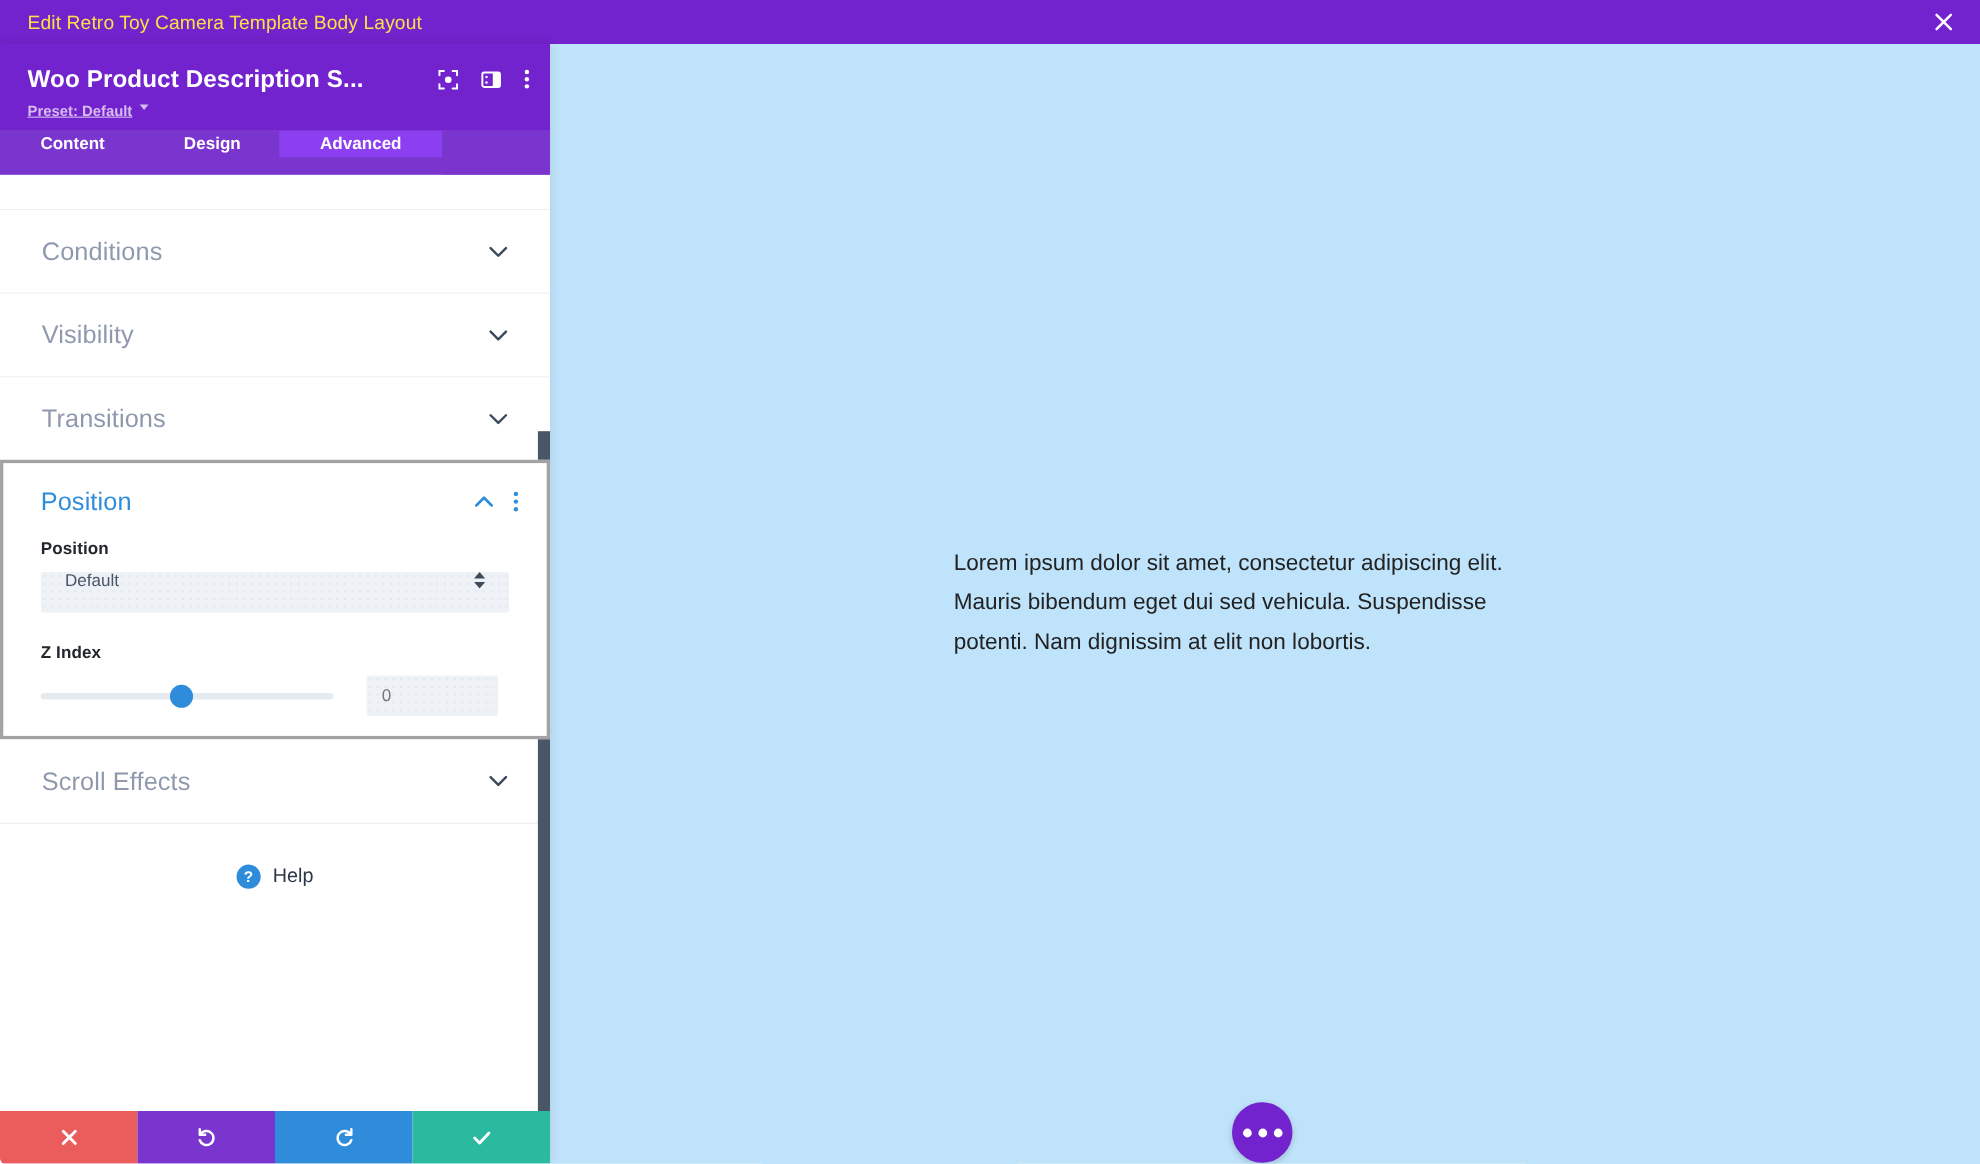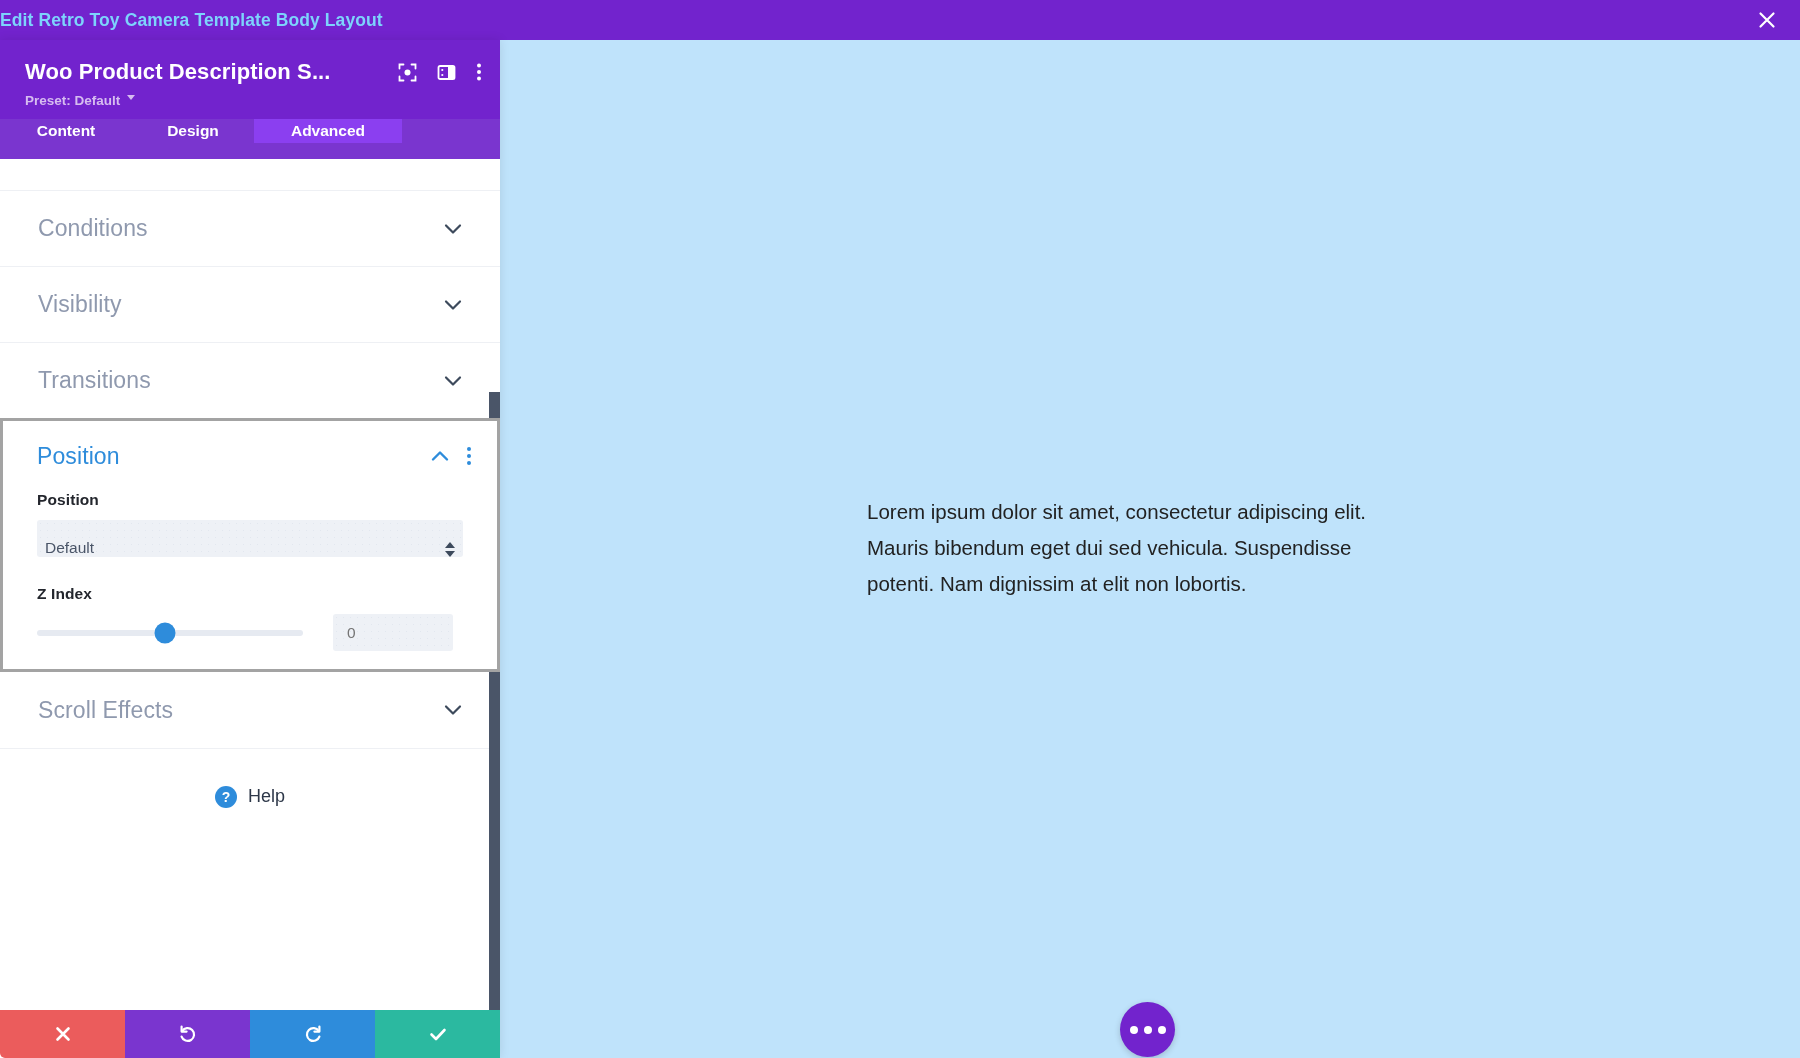--- a/index.html
+++ b/index.html
@@ -17,24 +17,25 @@
   }
 
   
   .topbar {
     position: absolute; left: 0; top: 0;
     width: 1800px; height: 40px;
     background: #7223cd;
     display: flex; align-items: center;
   }
   .topbar-title {
-    color: #7dd3fc;
+    color: #fde047;
     font-size: 17.5px;
-    font-weight: 700;
+    font-weight: 400;
     letter-spacing: .1px;
+    margin-left: 25px;
     white-space: nowrap;
   }
   .topbar-close {
     position: absolute; right: 20px; top: 50%;
     transform: translateY(-50%);
     width: 26px; height: 26px;
     display: flex; align-items: center; justify-content: center;
     cursor: pointer;
   }
   .topbar-close svg { display: block; }
@@ -72,20 +73,21 @@
   .header-icons { display: flex; align-items: center; gap: 20px; margin-left: 8px; }
   .hicon { cursor: pointer; display: flex; align-items: center; justify-content: center; }
   .hicon svg { display: block; }
   .preset-row {
     padding: 3px 0 0 25px;
     color: #d6bcf0;
     font-size: 13.5px;
     font-weight: 600;
     display: flex; align-items: flex-start; gap: 7px;
     cursor: pointer;
+    text-decoration: underline;
   }
   .caret-down-sm {
     width: 0; height: 0;
     border-left: 4px solid transparent;
     border-right: 4px solid transparent;
     border-top: 5px solid #d6bcf0;
     display: inline-block;
     margin-top: 2px;
   }
 
@@ -175,22 +177,22 @@
     margin-bottom: 11px;
     letter-spacing: .1px;
   }
   .select-wrap {
     position: relative;
     height: 37px;
     background: #eef1f6;
     background-image: radial-gradient(#e2e7ef 0.7px, transparent 0.7px);
     background-size: 7px 7px;
     border-radius: 3px;
-    display: flex; align-items: flex-end;
-    padding: 0 8px;
+    display: flex; align-items: flex-start;
+    padding: 0 22px;
     cursor: pointer;
   }
   .select-value { font-size: 15.5px; color: #4a5568; flex: 1 1 auto; }
   .select-arrows { display: flex; flex-direction: column; gap: 3px; align-items: center; }
   .arr-up {
     width: 0; height: 0;
     border-left: 5px solid transparent;
     border-right: 5px solid transparent;
     border-bottom: 6px solid #3d4a5c;
   }

